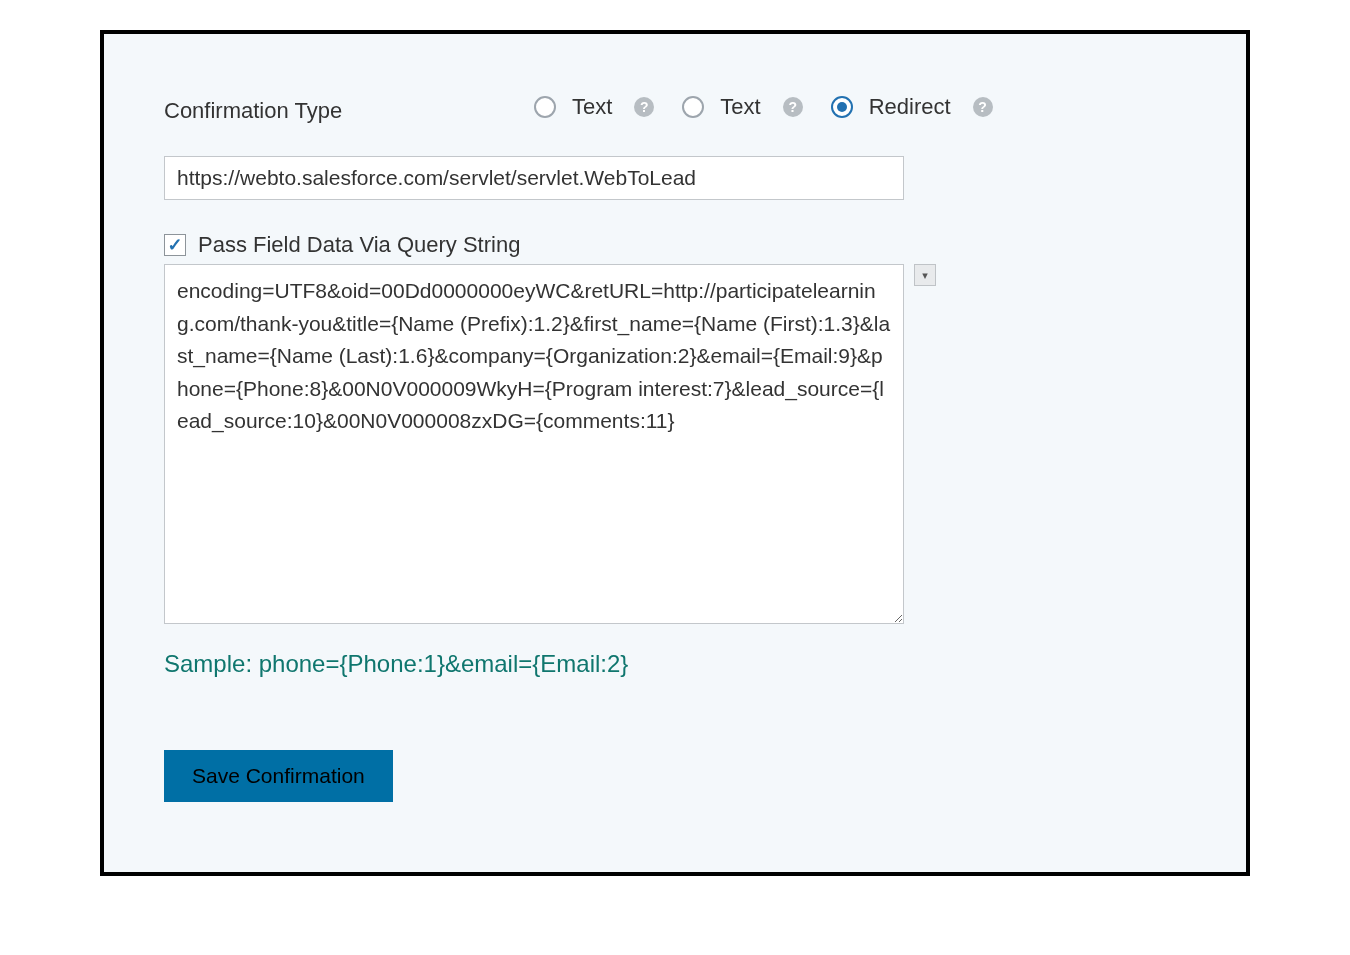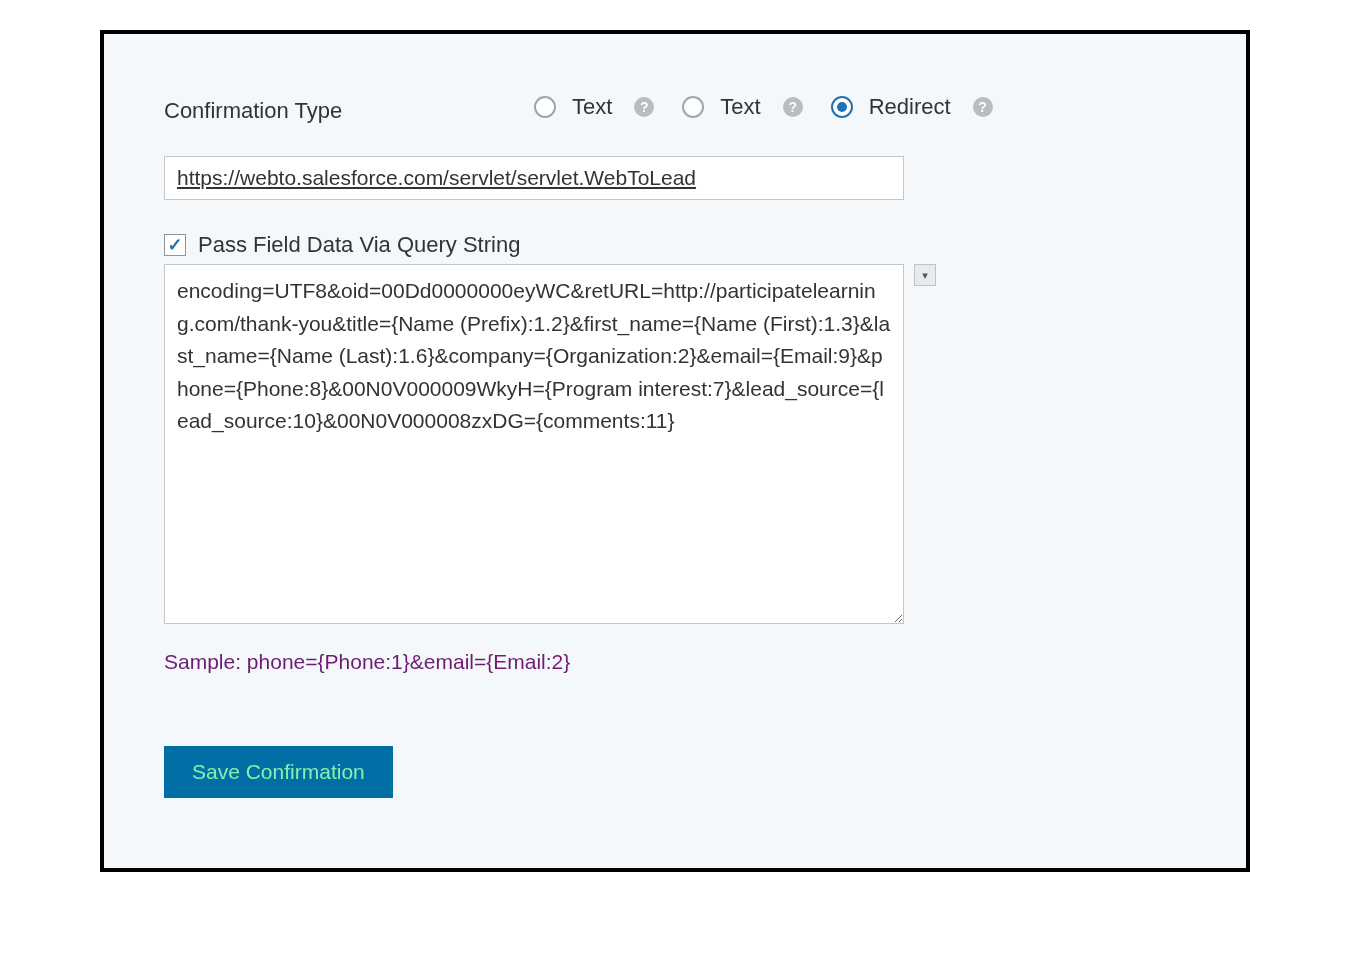--- a/index.html
+++ b/index.html
@@ -84,21 +84,20 @@
     }
     .text-input {
       width: 100%;
       max-width: 740px;
       font-size: 21px;
       padding: 9px 12px;
       border: 1px solid #c3c7cb;
       background: #fff;
       color: #333;
       font-family: inherit;
-      text-decoration: underline;
     }
     .checkbox-row {
       display: flex;
       align-items: center;
       gap: 12px;
       margin-bottom: 6px;
       font-size: 22px;
       color: #333;
     }
     .checkbox {
@@ -138,28 +137,28 @@
       background: #e8eaec;
       border: 1px solid #bfc3c7;
       display: flex;
       align-items: center;
       justify-content: center;
       cursor: pointer;
       font-size: 11px;
       color: #555;
     }
     .sample-text {
-      font-size: 21px;
-      color: #701a75;
+      font-size: 24px;
+      color: #0f766e;
       margin-top: 22px;
     }
     .save-btn {
       display: inline-block;
       background: #006fa5;
-      color: #86efac;
+      color: #000000;
       font-size: 21px;
       font-weight: 500;
       padding: 14px 28px;
       border: none;
       cursor: pointer;
       margin-top: 40px;
     }
   </style>
 </head>
 <body>

